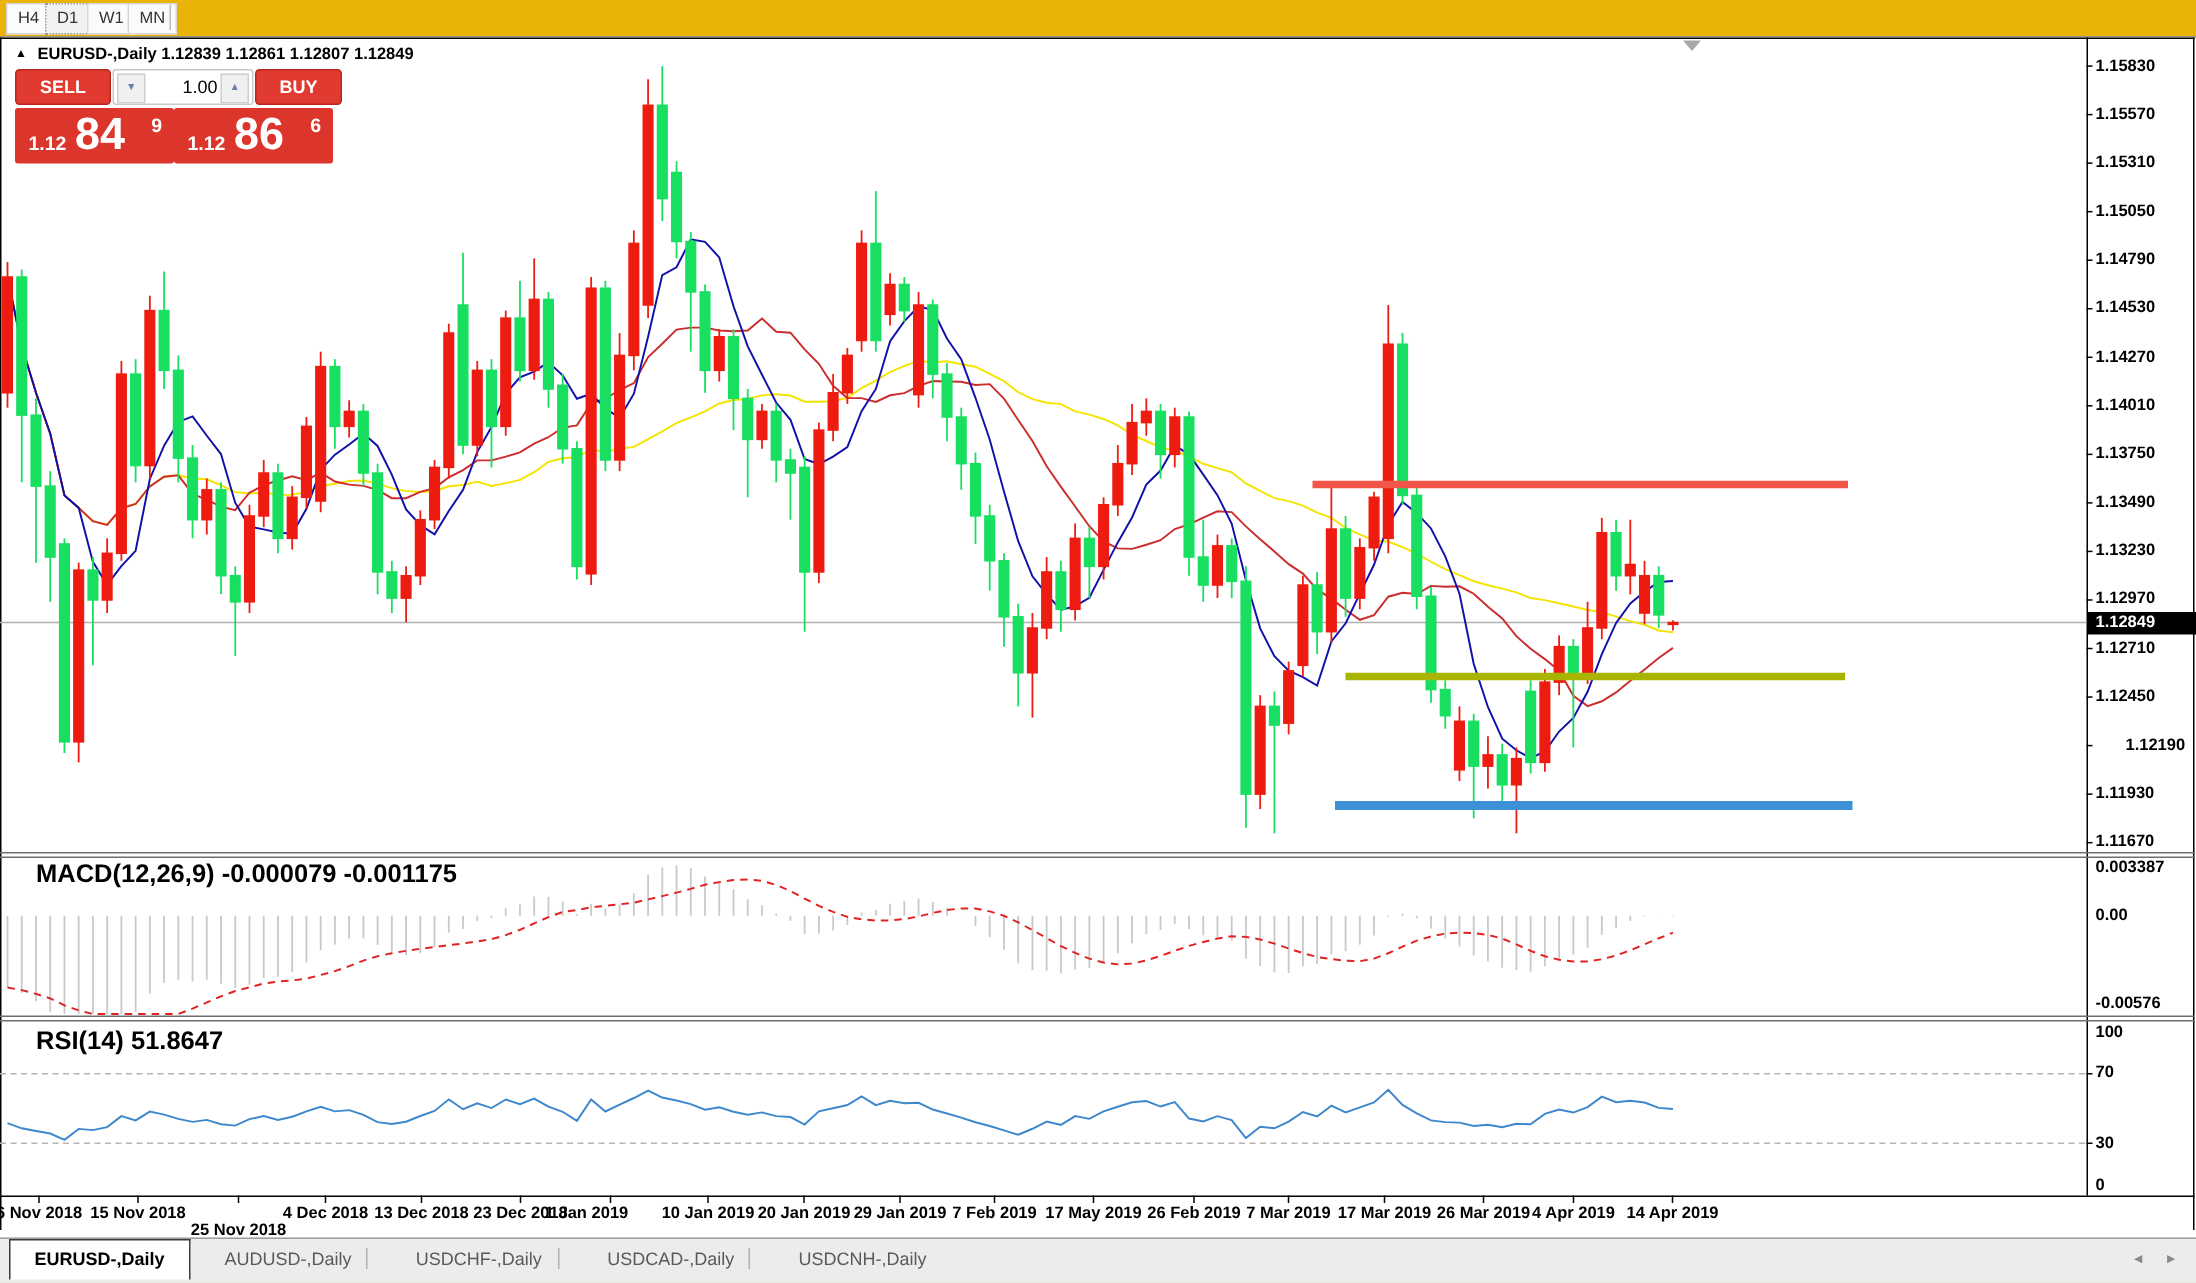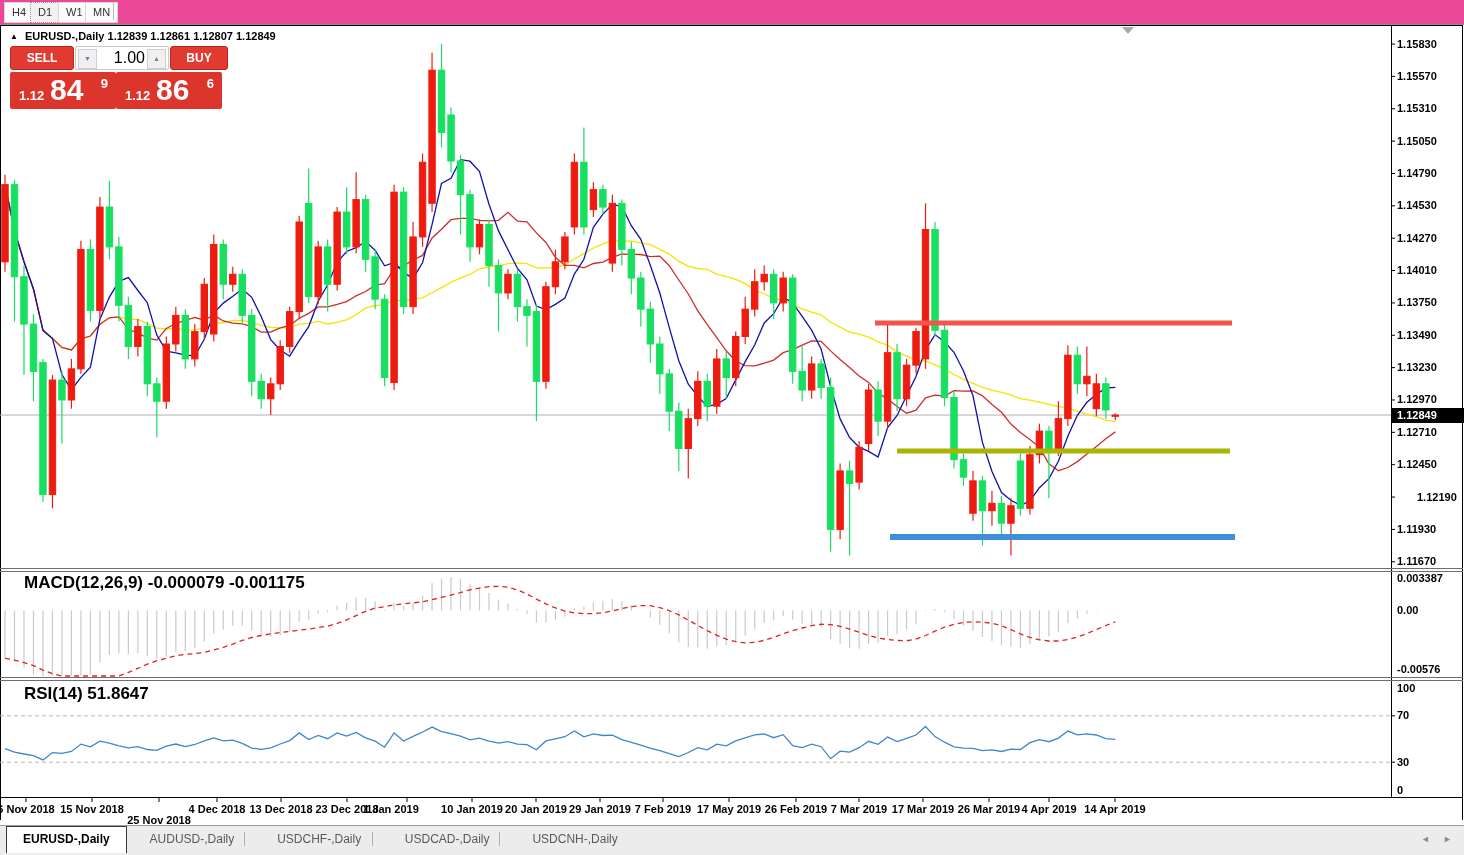--- a/index.html
+++ b/index.html
@@ -1,35 +1,35 @@
 <!DOCTYPE html>
 <html><head>
 <meta charset="utf-8">
 <style>
   html,body{margin:0;padding:0;background:#d4d0c8;}
   .app{position:relative;width:1464px;height:855px;background:#fff;font-family:"Liberation Sans",sans-serif;overflow:hidden;}
   
-  .toolbar{position:absolute;left:0;top:0;width:1464px;height:24px;background:#ec4899;border-bottom:1px solid #8f8f8f;}
+  .toolbar{position:absolute;left:0;top:0;width:1464px;height:24px;background:#eab308;border-bottom:1px solid #8f8f8f;}
   .tfbtn{position:absolute;top:2px;height:19px;line-height:19px;padding:0 7px;font-size:11px;color:#333;border:1px solid #d7d7d7;background:#fbfbfb;text-align:center;cursor:default;}
   .tfbtn.active{background:#f1f1f1;border:1px dotted #9a9a9a;}
   .tb-divider{position:absolute;top:3px;left:113px;width:1px;height:17px;background:#bcbcbc;}
   
   .charttitle{position:absolute;left:10px;top:30px;font-size:11px;font-weight:bold;color:#000;white-space:nowrap;}
   .charttitle .tri{font-size:8px;margin-right:4px;position:relative;top:-1px;}
   .shift-tri{position:absolute;left:1122px;top:27px;width:0;height:0;border-left:6px solid transparent;border-right:6px solid transparent;border-top:7px solid #a8a8a8;}
   
   .oneclick{position:absolute;left:10px;top:46px;width:216px;}
   .ocbtn{position:absolute;top:0;height:22px;background:#e03a31;border:1px solid #b8271f;border-radius:3px;color:#fff;font-size:12px;font-weight:bold;text-align:center;line-height:22px;cursor:default;}
   .sellbtn{left:0;width:62px;}
   .buybtn{left:160px;width:56px;}
   .spinner{position:absolute;left:65px;top:0;width:92px;height:22px;background:#fff;border:1px solid #c9c9c9;border-radius:2px;}
   .spinbtn{position:absolute;top:2px;width:17px;height:18px;background:#f0f0f0;border:1px solid #cfcfcf;color:#6b7fae;font-size:7px;text-align:center;line-height:18px;}
   .spindown{left:2px;}
   .spinup{right:2px;}
-  .spinval{position:absolute;right:23px;top:0;height:22px;line-height:22px;font-size:16px;color:#000;}
+  .spinval{position:absolute;right:23px;top:0;height:22px;line-height:22px;font-size:12px;color:#000;}
   .bigprice{position:absolute;top:26px;width:106px;height:37px;background:#dc352c;color:#fff;border-radius:2px;}
   .bp-sell{left:0;}
   .bp-buy{left:106px;}
   .bp-small{position:absolute;left:9px;bottom:6px;font-size:13px;font-weight:bold;}
   .bp-big{position:absolute;left:40px;top:1px;font-size:30px;font-weight:bold;}
   .bp-sup{position:absolute;right:8px;top:4px;font-size:13px;font-weight:bold;}
   
   .axlabel{position:absolute;left:1397px;font-size:11px;font-weight:bold;color:#000;white-space:nowrap;}
   .curprice{position:absolute;left:1392px;width:71px;height:15px;background:#000;color:#fff;font-size:11px;font-weight:bold;line-height:15px;padding-left:5px;}
   .indlabel{position:absolute;left:24px;font-size:17px;font-weight:bold;color:#000;white-space:nowrap;}

